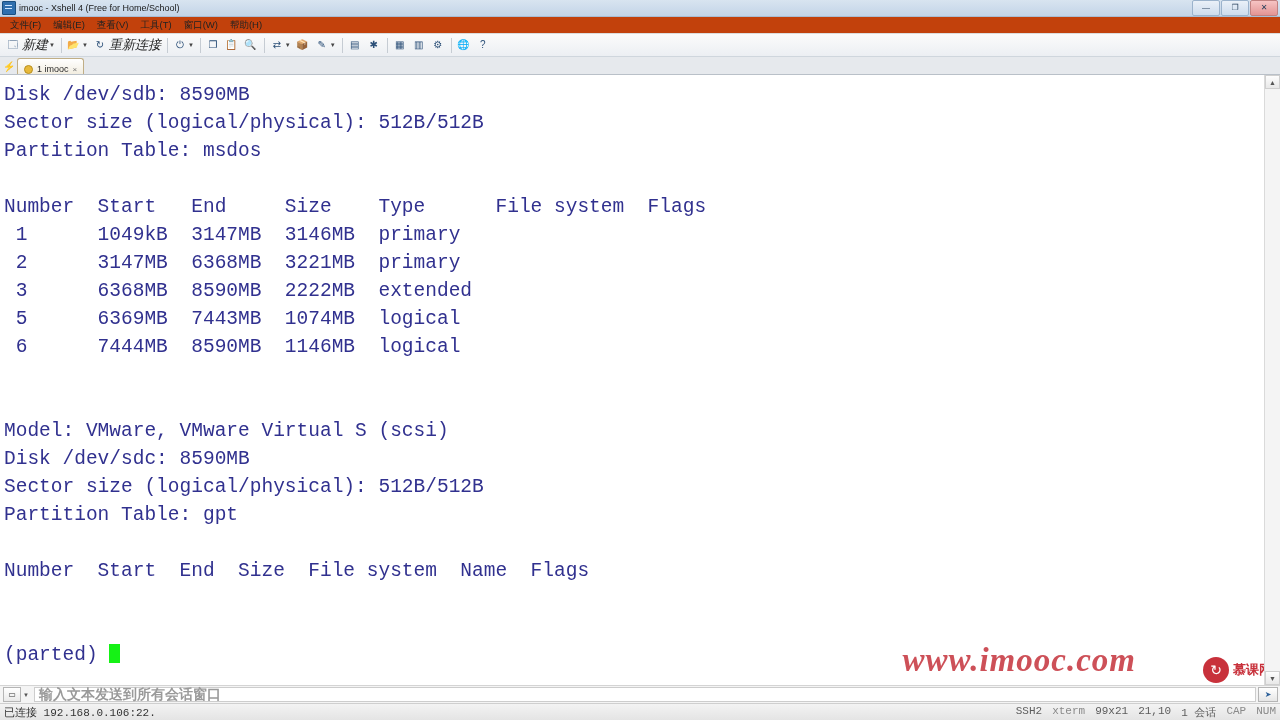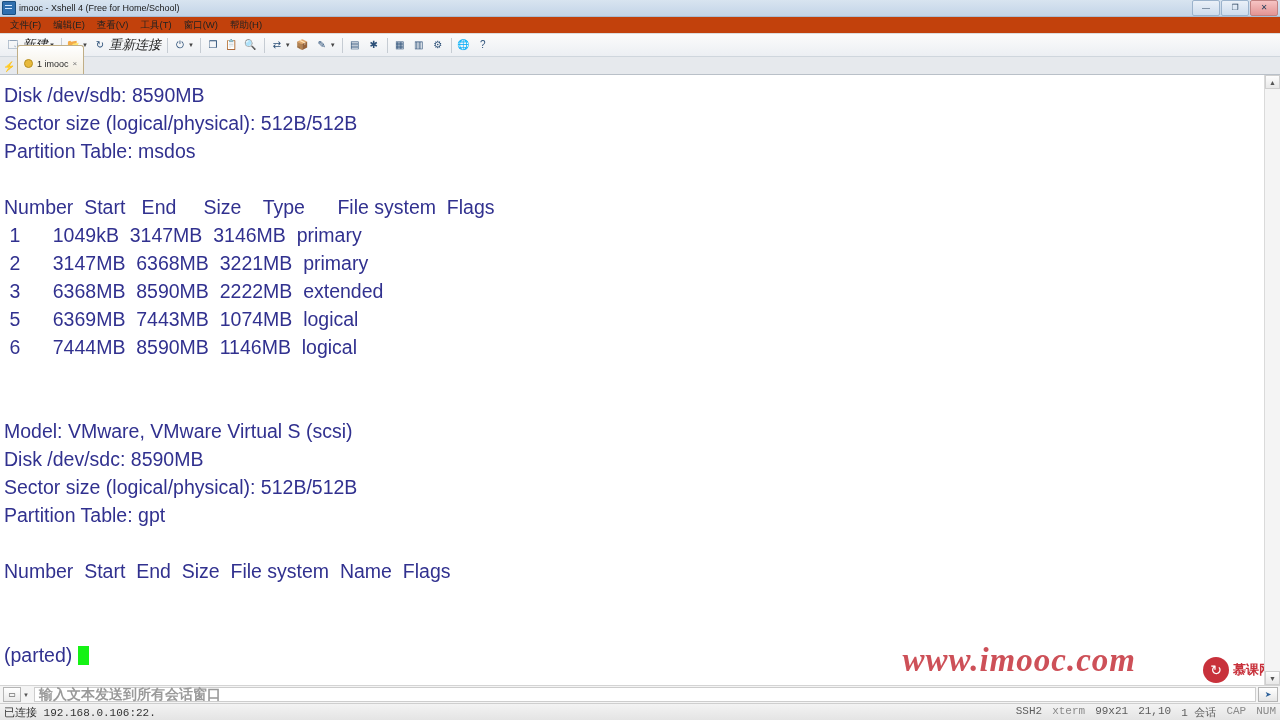--- a/index.html
+++ b/index.html
@@ -114,44 +114,44 @@
     align-items: flex-end;
     padding-left: 2px;
     font-size: 9px;
   }
   .tab-left-icon{
     width: 15px; height: 15px;
     display:flex;align-items:center;justify-content:center;
     color:#d08a16; font-size:10px;
   }
   .tab {
-    display: flex; align-items: flex-start; gap: 4px;
+    display: flex; align-items: flex-end; gap: 4px;
     height: 15px;
-    padding: 13px 6px 0 6px;
+    padding: 0 6px 0 6px;
     background: linear-gradient(to bottom,#ffffff,#f2ede0);
     border: 1px solid #c0ae86;
     border-bottom: none;
     border-radius: 3px 3px 0 0;
     color: #2a2a2a;
   }
   .tab .dot { width: 7px; height: 7px; background: #e8b93a; border-radius: 50%; border:1px solid #b78f20;}
   .tab .x { font-size: 8px; color:#777; }
 
   
   .terminal {
     flex: 1;
     position: relative;
     background: #ffffff;
     overflow: hidden;
   }
   .term-text {
     position: absolute;
     left: 0; top: 6px;
     padding: 0 4px;
-    font-family: Liberation Sans, sans-serif;
+    font-family: Liberation Mono, monospace;
     font-size: 19.5px;
     line-height: 28px;
     color: #31318f;
     white-space: pre;
     letter-spacing: 0px;
   }
   .cursor-block {
     display: inline-block;
     width: 11px;
     height: 19px;

